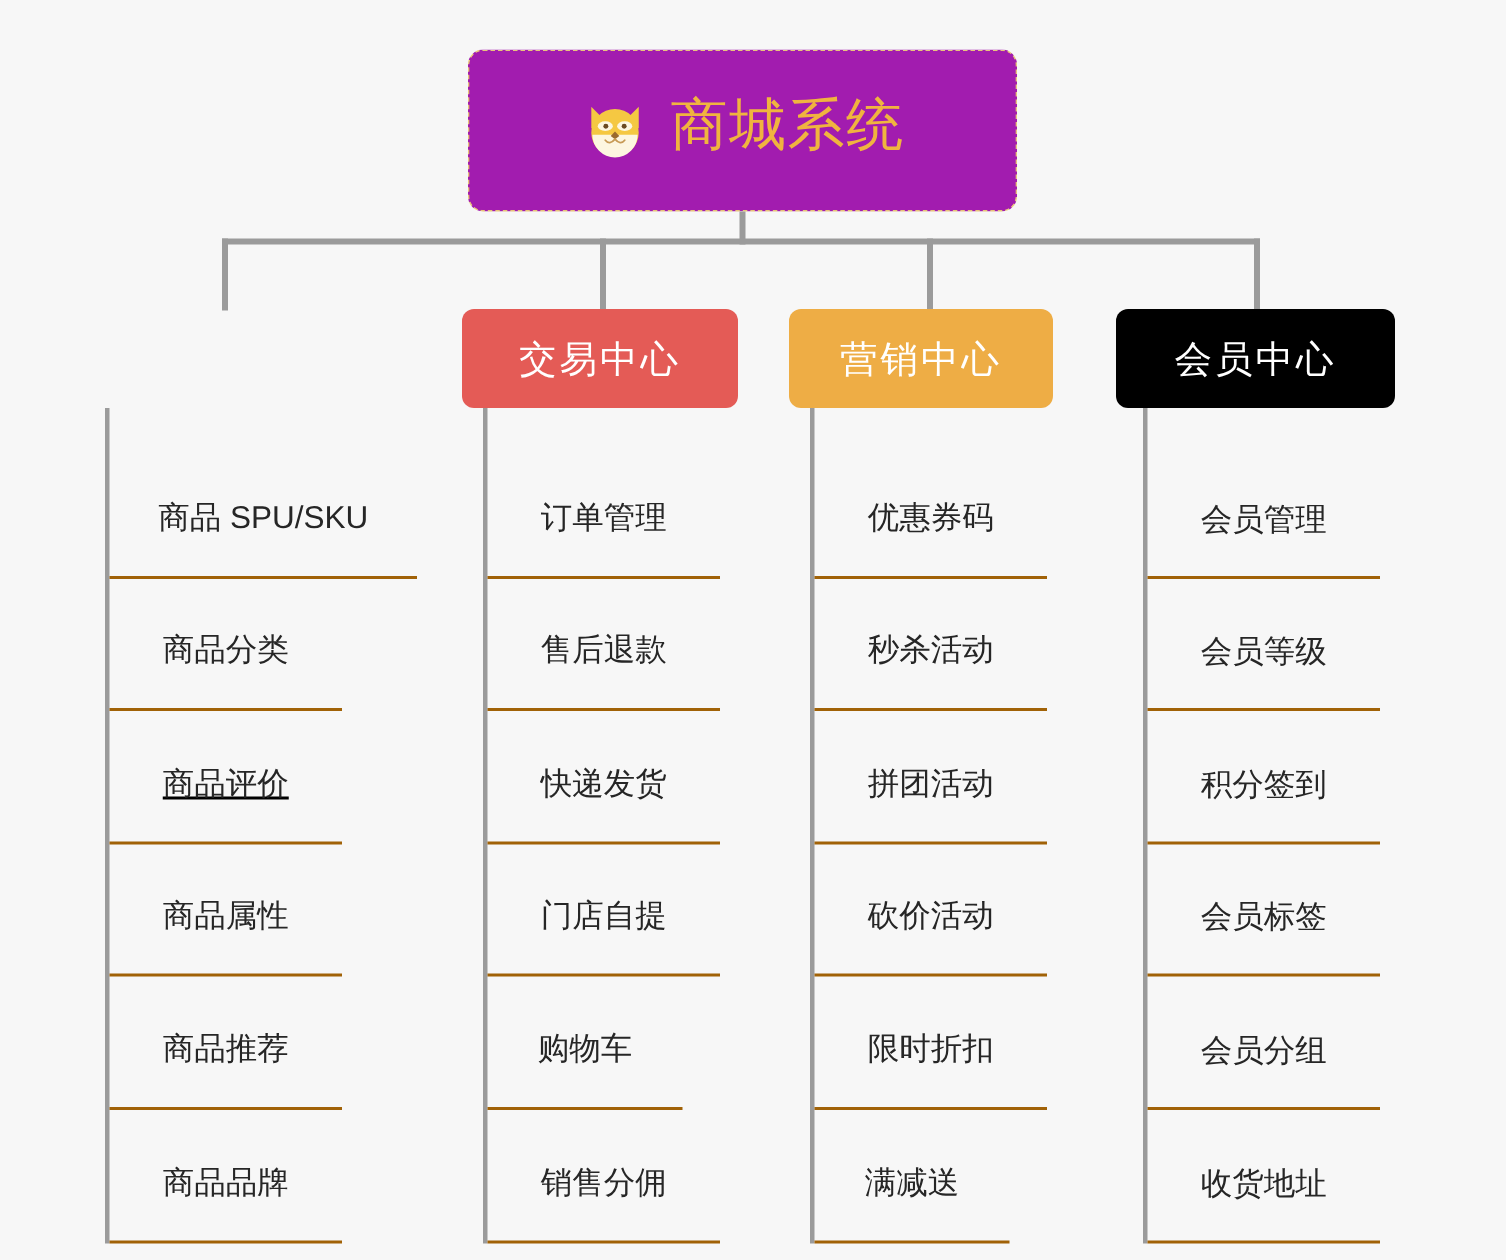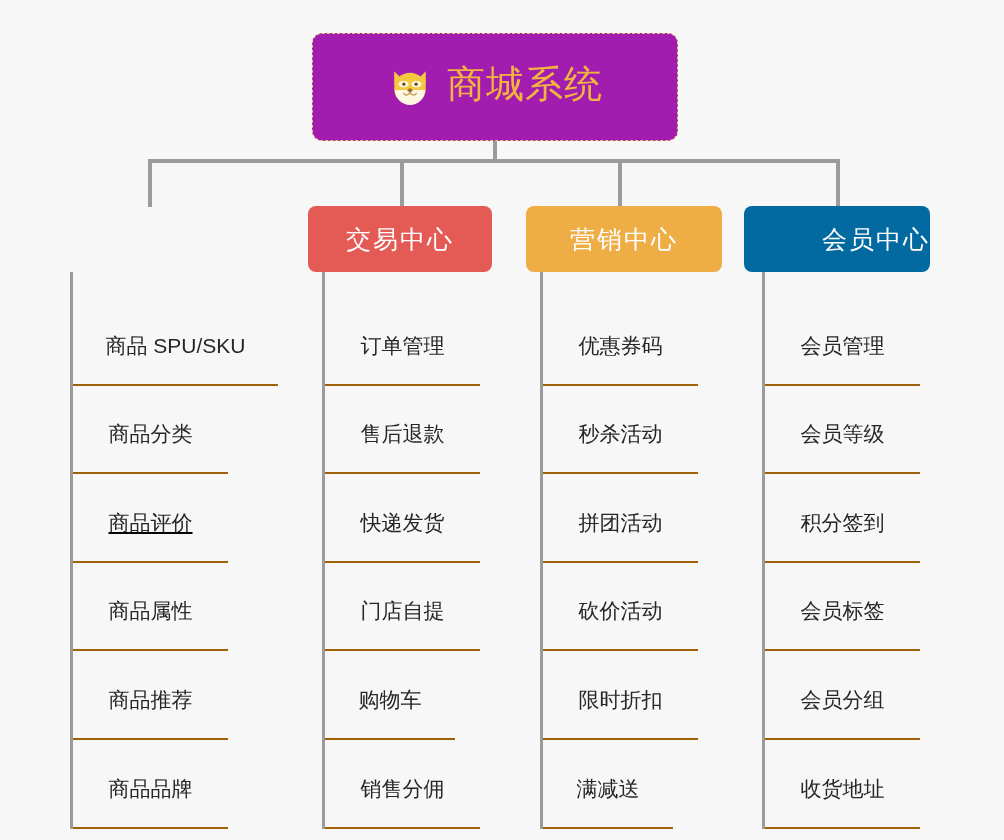--- a/index.html
+++ b/index.html
@@ -131,24 +131,24 @@
   <div class="conn conn-h" style="left: 148px; top: 159px; width: 692px; background: rgb(155, 155, 155);"></div>
 
   <div class="conn conn-v" style="left: 148px; top: 159px; height: 48px; background: rgb(155, 155, 155);"></div>
   <div class="conn conn-v" style="left: 400px; top: 159px; height: 48px; background: rgb(155, 155, 155);"></div>
   <div class="conn conn-v" style="left: 618px; top: 159px; height: 48px; background: rgb(155, 155, 155);"></div>
   <div class="conn conn-v" style="left: 836px; top: 159px; height: 48px; background: rgb(155, 155, 155);"></div>
 
   <div class="cat-box" style="left: 308px; top: 206px; width: 184px; background: rgb(228, 91, 86);">
     <span class="cat-label">交易中心</span>
   </div>
-  <div class="cat-box" style="left: 526px; top: 206px; width: 196px; background: rgb(238, 173, 69);">
+  <div class="cat-box" style="left: 526px; top: 206px; width: 176px; background: rgb(238, 173, 69);">
     <span class="cat-label">营销中心</span>
   </div>
-  <div class="cat-box" style="left: 744px; top: 206px; width: 186px; background: #0369a1; justify-content: flex-end;">
+  <div class="cat-box" style="left: 744px; top: 206px; width: 186px; background: #000000;">
     <span class="cat-label">会员中心</span>
   </div>
 
   <div class="col" style="left: 70px; width: 210px; height: 557px;">
     <div class="col-spine" style="height: 557px; background: rgb(155, 155, 155);"></div>
     <div class="leaf" style="width: 205px; top: 62px; height: 52px;">
       <span class="leaf-label">商品 SPU/SKU</span>
     </div>
     <div class="leaf" style="width: 155px; top: 150px; height: 52px;">
       <span class="leaf-label">商品分类</span>

